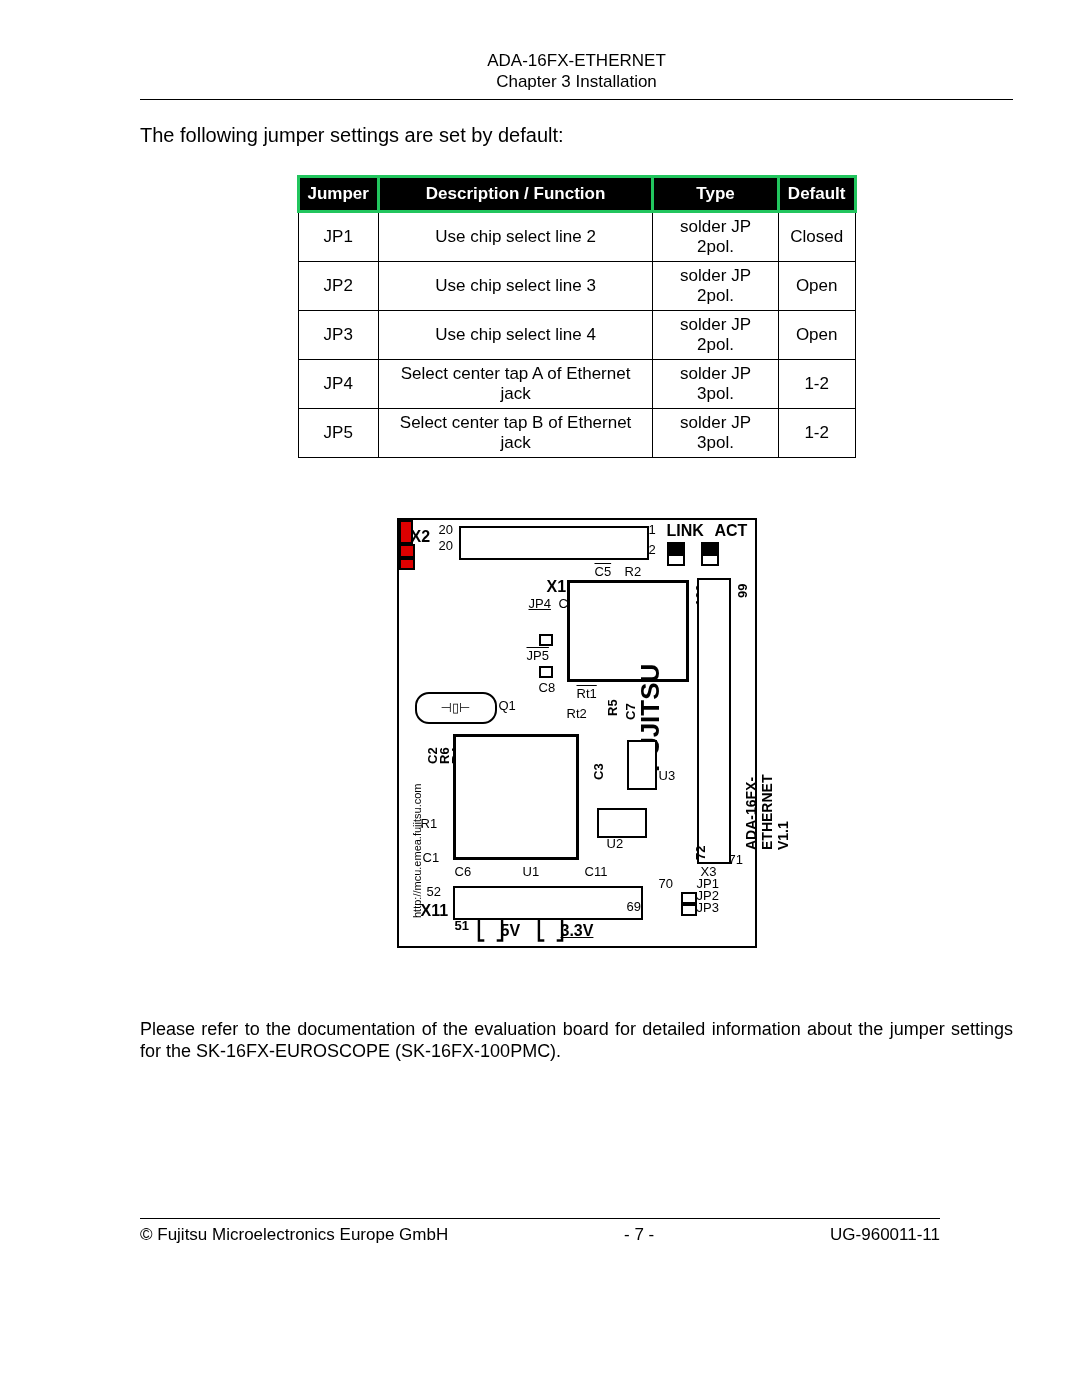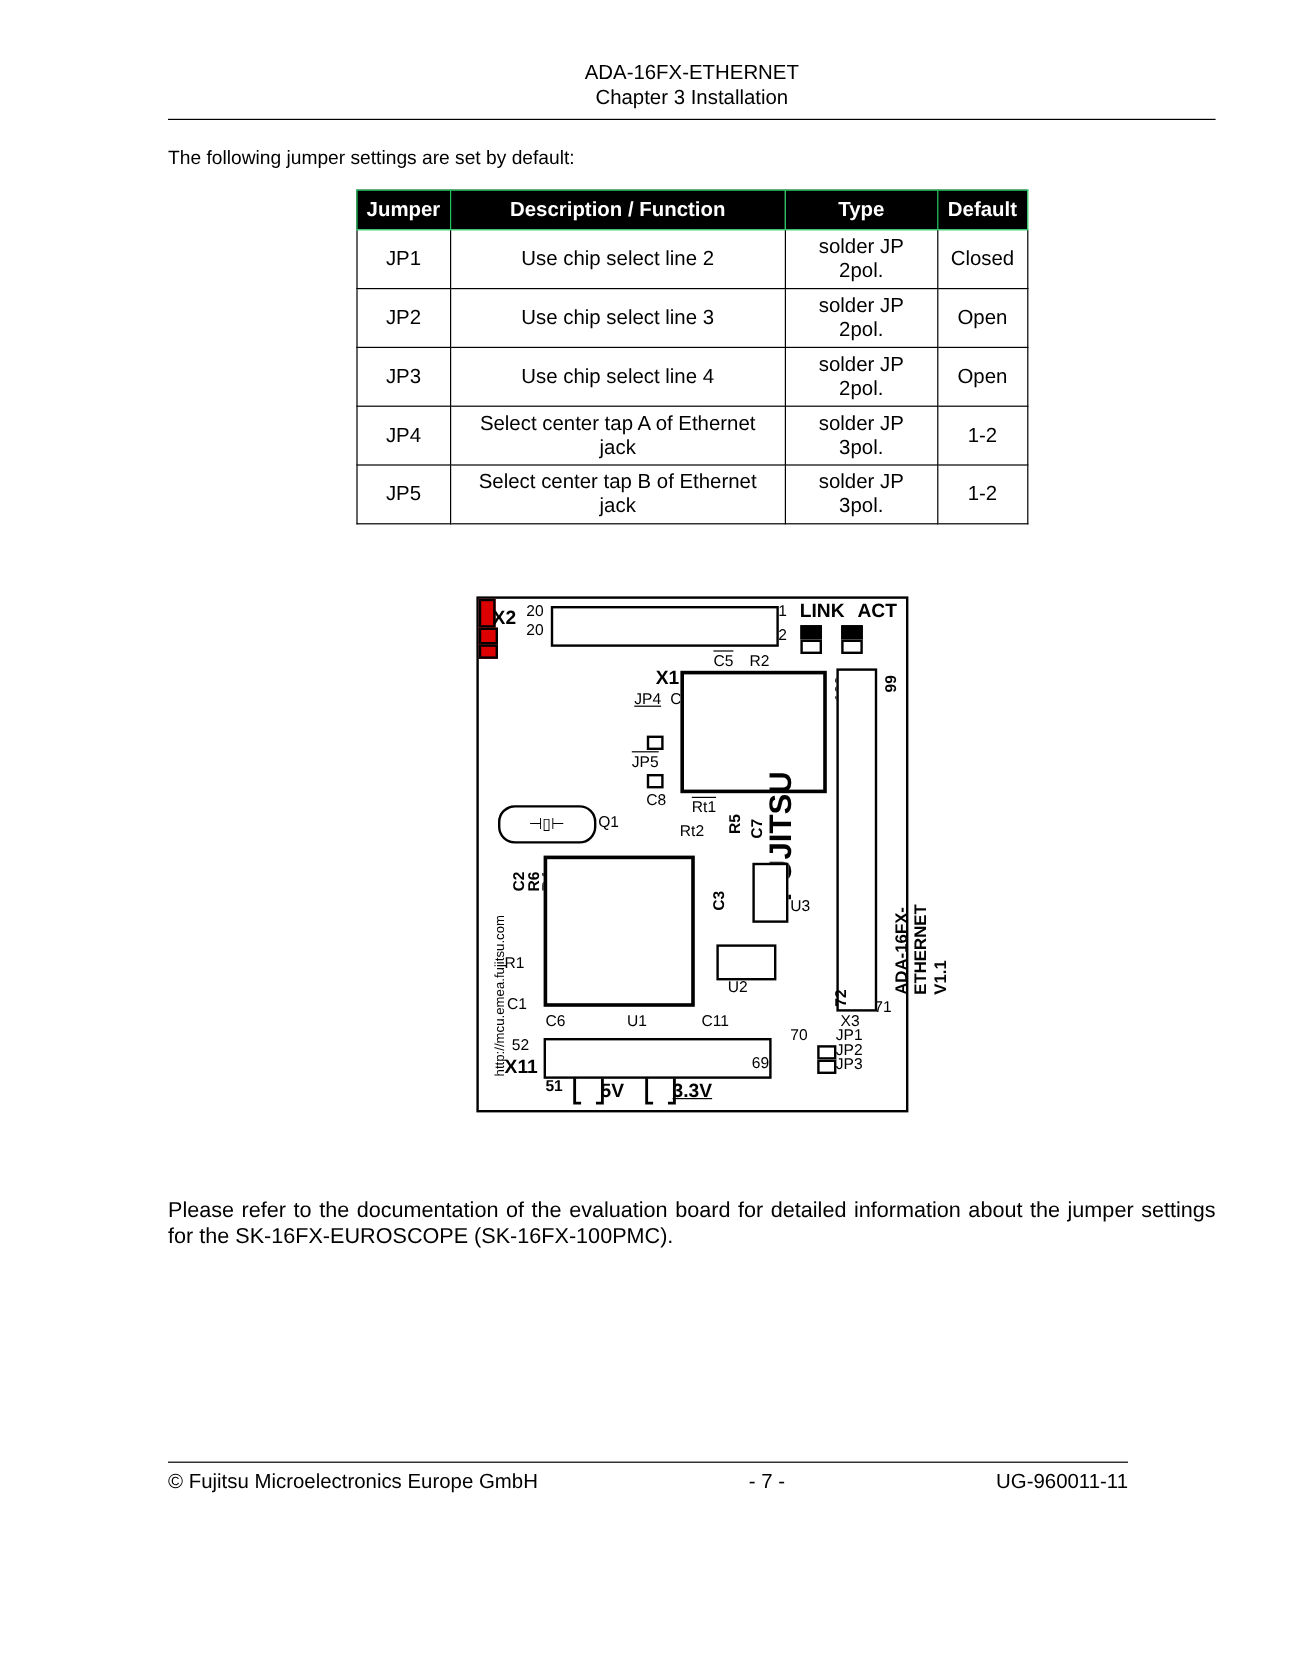--- a/index.html
+++ b/index.html
@@ -26,35 +26,35 @@
     border-top: 1.5px solid #000;
     margin: 6px 0 24px 0;
   }
   .sec-head {
     font-weight: bold;
     font-size: 19px;
     margin-bottom: 6px;
   }
   .sec-head .num { margin-right: 14px; }
   .intro {
-    font-size: 16px;
-    margin-bottom: 16px;
+    font-size: 20px;
+    margin-bottom: 28px;
   }
   table.jumper {
     border-collapse: collapse;
     margin: 0 auto 60px auto;
     width: 560px;
   }
   table.jumper th {
     background: #000;
     color: #fff;
     font-weight: bold;
     font-size: 17px;
     padding: 6px 8px;
-    border: 1px solid #22c55e;
+    border: 3px solid #22c55e;
     text-align: center;
   }
   table.jumper td {
     border: 1px solid #000;
     font-size: 17px;
     padding: 4px 8px;
     text-align: center;
   }
   table.jumper td.desc { text-align: center; }
   

